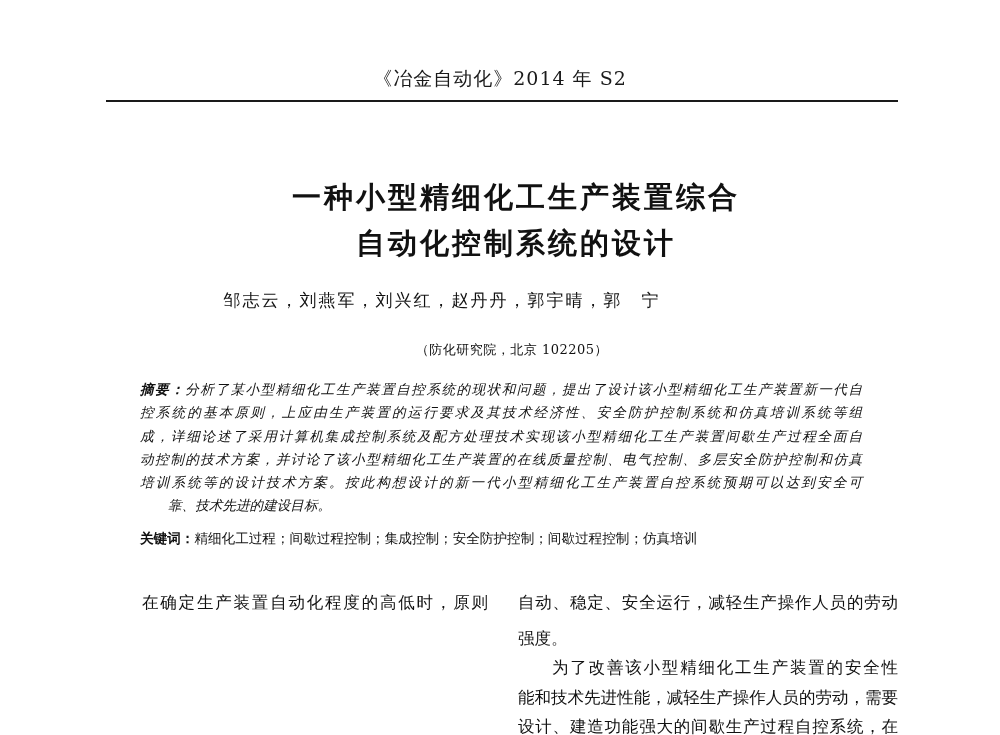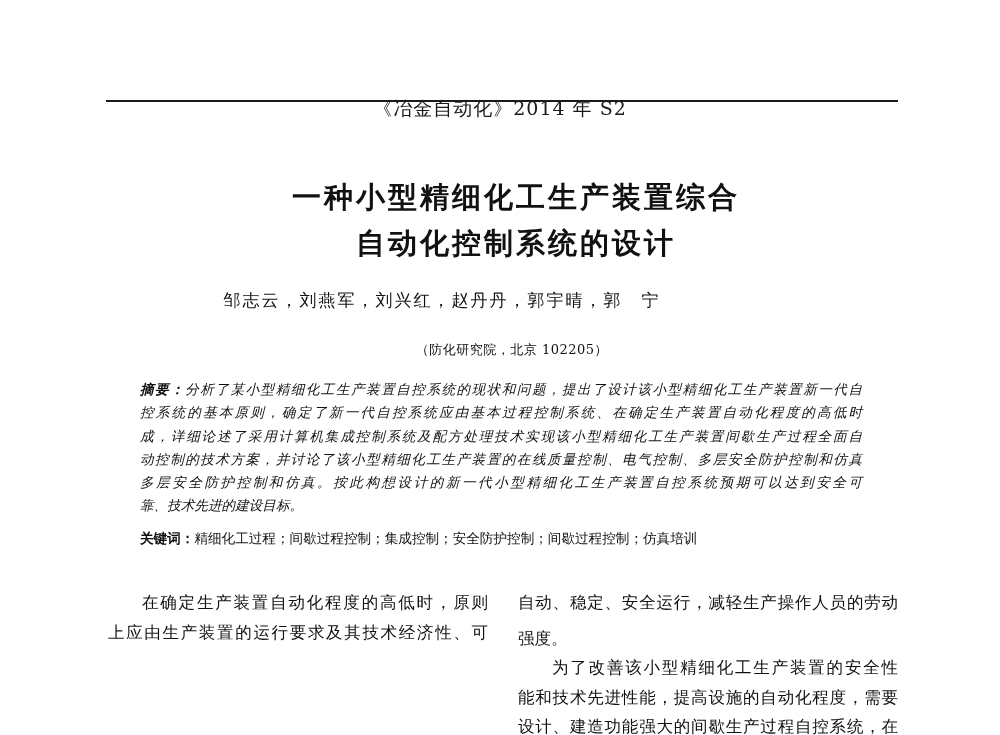--- a/index.html
+++ b/index.html
@@ -17,21 +17,20 @@
     }
     .running-head {
       position: absolute;
       left: 0;
       width: 1000px;
       top: 66px;
       text-align: center;
       font-size: 19px;
       letter-spacing: 1px;
       color: #1a1a1a;
-      margin-top: 30px;
     }
     .head-rule {
       position: absolute;
       left: 106px;
       width: 792px;
       top: 100px;
       height: 2px;
       background: #1a1a1a;
     }
     .title {
@@ -78,20 +77,21 @@
     }
     .abstract .line {
       display: block;
       white-space: nowrap;
       text-align: justify;
       text-align-last: justify;
       font-style: italic;
     }
     .abstract .line.last {
       text-align-last: left;
+      margin-left: 28px;
     }
     .label-bold {
       font-weight: bold;
     }
     .keywords {
       position: absolute;
       left: 140px;
       top: 530px;
       font-size: 13.6px;
       white-space: nowrap;
@@ -138,37 +138,36 @@
 <div class="head-rule"></div>
 
 <div class="title l1">一种小型精细化工生产装置综合</div>
 <div class="title l2">自动化控制系统的设计</div>
 
 <div class="authors">邹志云，刘燕军，刘兴红，赵丹丹，郭宇晴，郭　宁</div>
 <div class="affil">（防化研究院，北京 102205）</div>
 
 <div class="abstract">
   <span class="line"><span class="label-bold">摘要：</span><span>分析了某小型精细化工生产装置自控系统的现状和问题，提出了设计该小型精细化工生产装置新一代自</span></span>
-  <span class="line">控系统的基本原则，确定了新一代自控系统应由基本过程控制系统、在确定生产装置自动化程度的高低时</span>
+  <span class="line">控系统的基本原则，上应由生产装置的运行要求及其技术经济性、安全防护控制系统和仿真培训系统等组</span>
   <span class="line">成，详细论述了采用计算机集成控制系统及配方处理技术实现该小型精细化工生产装置间歇生产过程全面自</span>
   <span class="line">动控制的技术方案，并讨论了该小型精细化工生产装置的在线质量控制、电气控制、多层安全防护控制和仿真</span>
-  <span class="line">多层安全防护控制和仿真。按此构想设计的新一代小型精细化工生产装置自控系统预期可以达到安全可</span>
+  <span class="line">培训系统等的设计技术方案。按此构想设计的新一代小型精细化工生产装置自控系统预期可以达到安全可</span>
   <span class="line last">靠、技术先进的建设目标。</span>
 </div>
 
 <div class="keywords">
   <span class="label-bold">关键词：</span><span>精细化工过程；间歇过程控制；集成控制；安全防护控制；间歇过程控制；仿真培训</span>
 </div>
 
 <div class="col left">
   <span class="line indent">在确定生产装置自动化程度的高低时，原则</span>
-  <span class="line">上应由生产装置的运行要求及其技术经济性、可</span>
 
 </div>
 
 <div class="col right">
   <span class="line">自动、稳定、安全运行，减轻生产操作人员的劳动</span>
   <span class="line last">强度。</span>
   <span class="line indent">为了改善该小型精细化工生产装置的安全性</span>
-  <span class="line">能和技术先进性能，提高设施的自动化程度，需要</span>
+  <span class="line">能和技术先进性能，减轻生产操作人员的劳动，需要</span>
   <span class="line">设计、建造功能强大的间歇生产过程自控系统，在</span>
 
 </div>
 
 </body></html>

